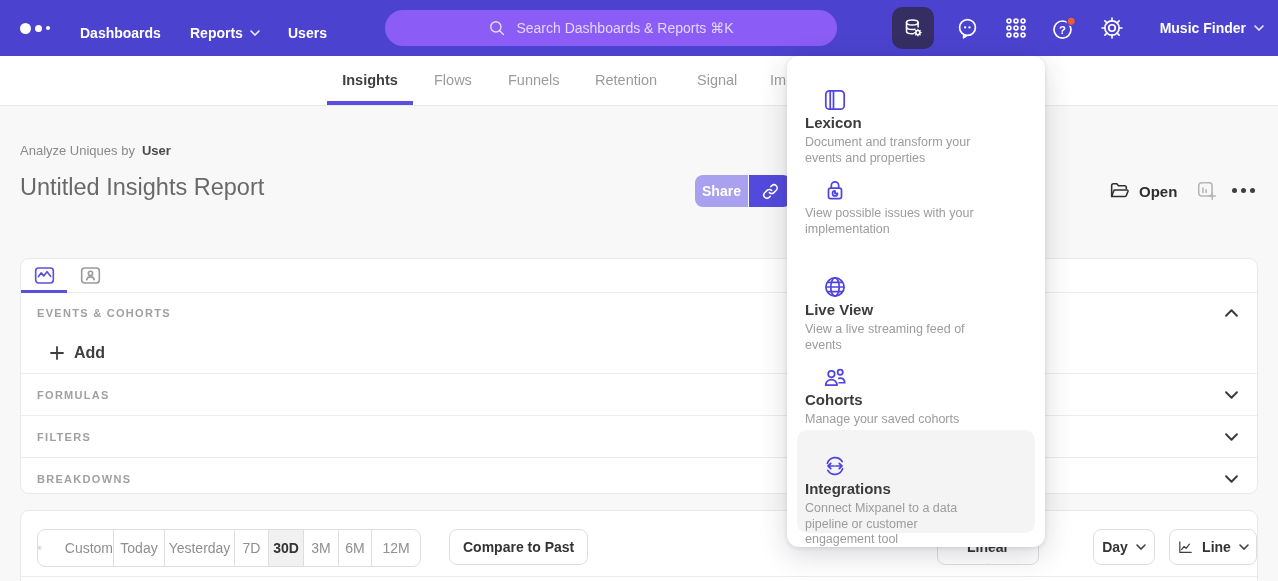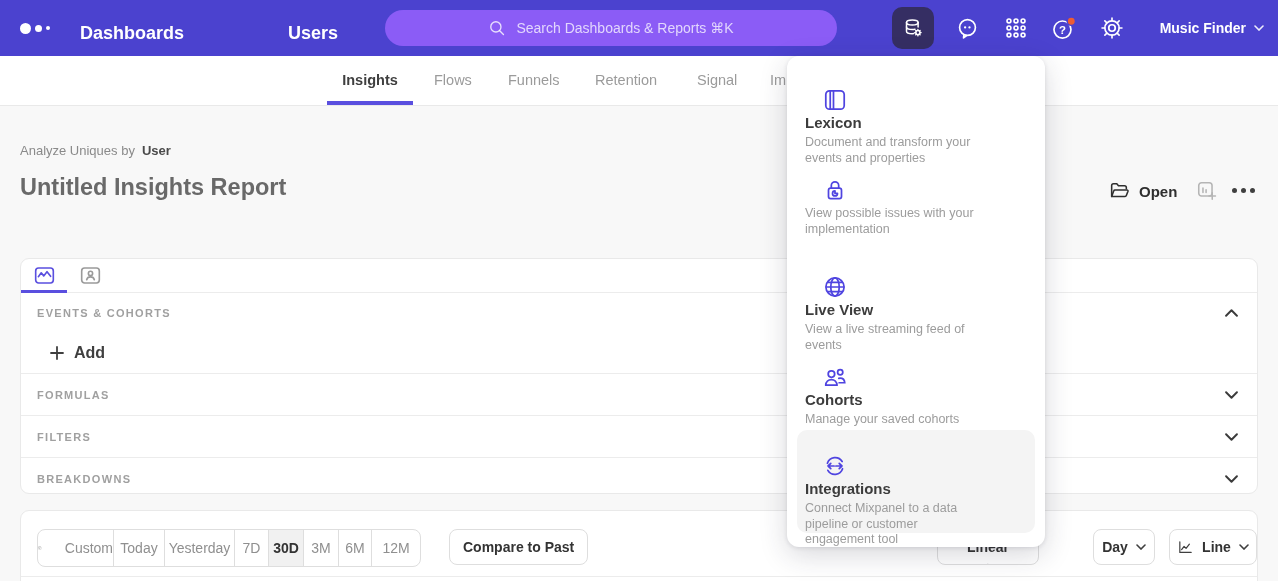--- a/index.html
+++ b/index.html
@@ -7,42 +7,42 @@
          font-family:"Liberation Sans","DejaVu Sans",sans-serif;-webkit-font-smoothing:antialiased;}
   svg{display:block;}
 
   
   .navbar{position:absolute;left:0;top:0;width:1278px;height:56px;background:#4b42cf;z-index:10;}
   .logo{position:absolute;left:20px;top:0;height:56px;display:flex;align-items:center;gap:4px;}
   .logo .d1{width:11px;height:11px;border-radius:50%;background:#fff;}
   .logo .d2{width:7px;height:7px;border-radius:50%;background:#fff;}
   .logo .d3{width:4px;height:4px;border-radius:50%;background:#fff;}
   .nav-link{position:absolute;top:0;height:66px;display:flex;align-items:center;gap:7px;
-            color:#fff;font-size:18px;font-weight:600;cursor:pointer;}
+            color:#fff;font-size:14px;font-weight:600;cursor:pointer;}
   .search{position:absolute;left:385px;top:10px;width:452px;height:36px;border-radius:18px;
           background:#8b5cf6;display:flex;align-items:center;justify-content:center;gap:10px;
           color:rgba(255,255,255,.75);font-size:14px;cursor:text;}
   .nav-right{position:absolute;right:14px;top:0;height:56px;display:flex;align-items:center;gap:20px;}
   .nav-icon-btn{width:28px;height:28px;display:flex;align-items:center;justify-content:center;cursor:pointer;}
   .nav-tile{width:42px;height:42px;border-radius:10px;background:#352e63;display:flex;
             align-items:center;justify-content:center;cursor:pointer;}
   .project{display:flex;align-items:center;gap:8px;color:#fff;font-size:14px;font-weight:600;
            margin-left:14px;cursor:pointer;}
 
   
   .tabbar{position:absolute;left:0;top:56px;width:1278px;height:49px;background:#fff;
           border-bottom:1px solid #e9e9e9;z-index:5;}
   .tab{position:absolute;top:0;height:49px;line-height:49px;font-size:14.5px;color:#9b9b9b;cursor:pointer;}
   .tab.active{color:#3f3f3f;font-weight:600;text-align:center;}
   .tab .underline{position:absolute;left:0;right:0;bottom:0;height:4px;background:#5a4fdf;}
 
   
   .subtitle{position:absolute;left:20px;top:143px;font-size:13px;color:#8a8a8a;display:flex;gap:7px;}
   .subtitle b{color:#4a4a4a;font-weight:600;}
-  .report-title{position:absolute;left:20px;top:174px;font-size:23.5px;font-weight:700;color:#696969;}
+  .report-title{position:absolute;left:20px;top:174px;font-size:23.5px;font-weight:400;color:#696969;}
   .share-group{position:absolute;left:695px;top:175px;height:32px;display:flex;z-index:4;}
   .share-btn{width:53px;height:32px;background:#a9a0ef;color:#fff;font-size:14px;font-weight:600;
              border:none;border-radius:8px 0 0 8px;display:flex;align-items:center;justify-content:center;cursor:pointer;}
   .link-btn{width:42px;height:32px;background:#5349dc;border:none;border-radius:0 8px 8px 0;margin-left:1px;
             display:flex;align-items:center;justify-content:center;cursor:pointer;}
   .hdr-new{position:absolute;left:1048px;color:#bdbdbd;font-size:15px;font-weight:600;line-height:32px;}
   .hdr-open{position:absolute;left:1108px;display:flex;align-items:center;gap:9px;color:#2f2f2f;
             font-size:15px;font-weight:600;cursor:pointer;height:32px;}
   .hdr-addboard{position:absolute;left:1196px;top:4px;cursor:pointer;}
   .hdr-more{position:absolute;left:1232px;top:13px;display:flex;gap:4px;cursor:pointer;}
@@ -96,20 +96,26 @@
 
   <div class="navbar">
     <div class="logo">
       <span class="d1"></span>
       <span class="d2"></span>
       <span class="d3"></span>
     </div>
     <div class="nav-link" style="left:80px">
       <span>Dashboards</span>
     </div>
+    <div class="nav-link" style="left:190px">
+      <span>Reports</span>
+      <svg width="10" height="6" viewBox="0 0 10 6">
+          <path d="M1 1l4 4 4-4" stroke="rgba(255,255,255,.9)" stroke-width="1.6" fill="none" stroke-linecap="round"></path>
+        </svg>
+    </div>
     <div class="nav-link" style="left:288px">
       <span>Users</span>
     </div>
 
     <div class="search">
       <svg width="18" height="18" viewBox="0 0 24 24">
         <circle cx="10.5" cy="10.5" r="6.8" stroke="rgba(255,255,255,.8)" stroke-width="1.8" fill="none"></circle>
         <path d="M15.6 15.6l5 5" stroke="rgba(255,255,255,.8)" stroke-width="1.8" stroke-linecap="round"></path>
       </svg>
       <span>Search Dashboards &amp; Reports ⌘K</span>
@@ -181,20 +187,29 @@
     <div class="tab" style="left:697px"><span>Signal</span></div>
     <div class="tab" style="left:770px"><span>Im</span></div>
   </div>
 
   <div class="subtitle">
     <span>Analyze Uniques by</span>
     <b>User</b>
   </div>
   <div class="report-title">Untitled Insights Report</div>
 
+  <div class="share-group">
+    <button class="share-btn">Share</button>
+    <button class="link-btn">
+      <svg width="19" height="19" viewBox="0 0 24 24" fill="none" stroke="#fff" stroke-width="2" stroke-linecap="round" stroke-linejoin="round">
+        <path d="M10.6 13.4a4 4 0 0 0 5.7 0l3-3a4 4 0 1 0-5.7-5.7l-1.2 1.2"></path>
+        <path d="M13.4 10.6a4 4 0 0 0-5.7 0l-3 3a4 4 0 1 0 5.7 5.7l1.2-1.2"></path>
+      </svg>
+    </button>
+  </div>
 
   <div class="hdr-new">New</div>
   <div class="hdr-open" style="top:175px">
     <svg width="22" height="22" viewBox="0 0 24 24" fill="none" stroke="#2f2f2f" stroke-width="1.7" stroke-linecap="round" stroke-linejoin="round">
       <path d="M4 18V6a2 2 0 0 1 2-2h3.6l1.8 2.2H18a2 2 0 0 1 2 2v1.4"></path>
       <path d="M4 18l2.2-6.1c.2-.6.8-1 1.4-1h13.2c.7 0 1.2.7 1 1.3l-1.8 4.8c-.2.6-.8 1-1.4 1H4z"></path>
     </svg>
     <span>Open</span>
   </div>
   <div class="hdr-addboard" style="top:180px">

